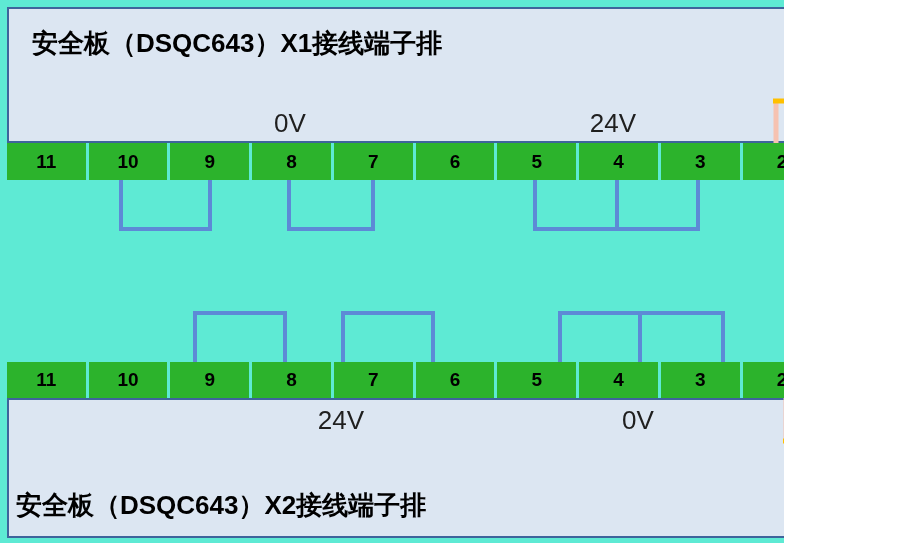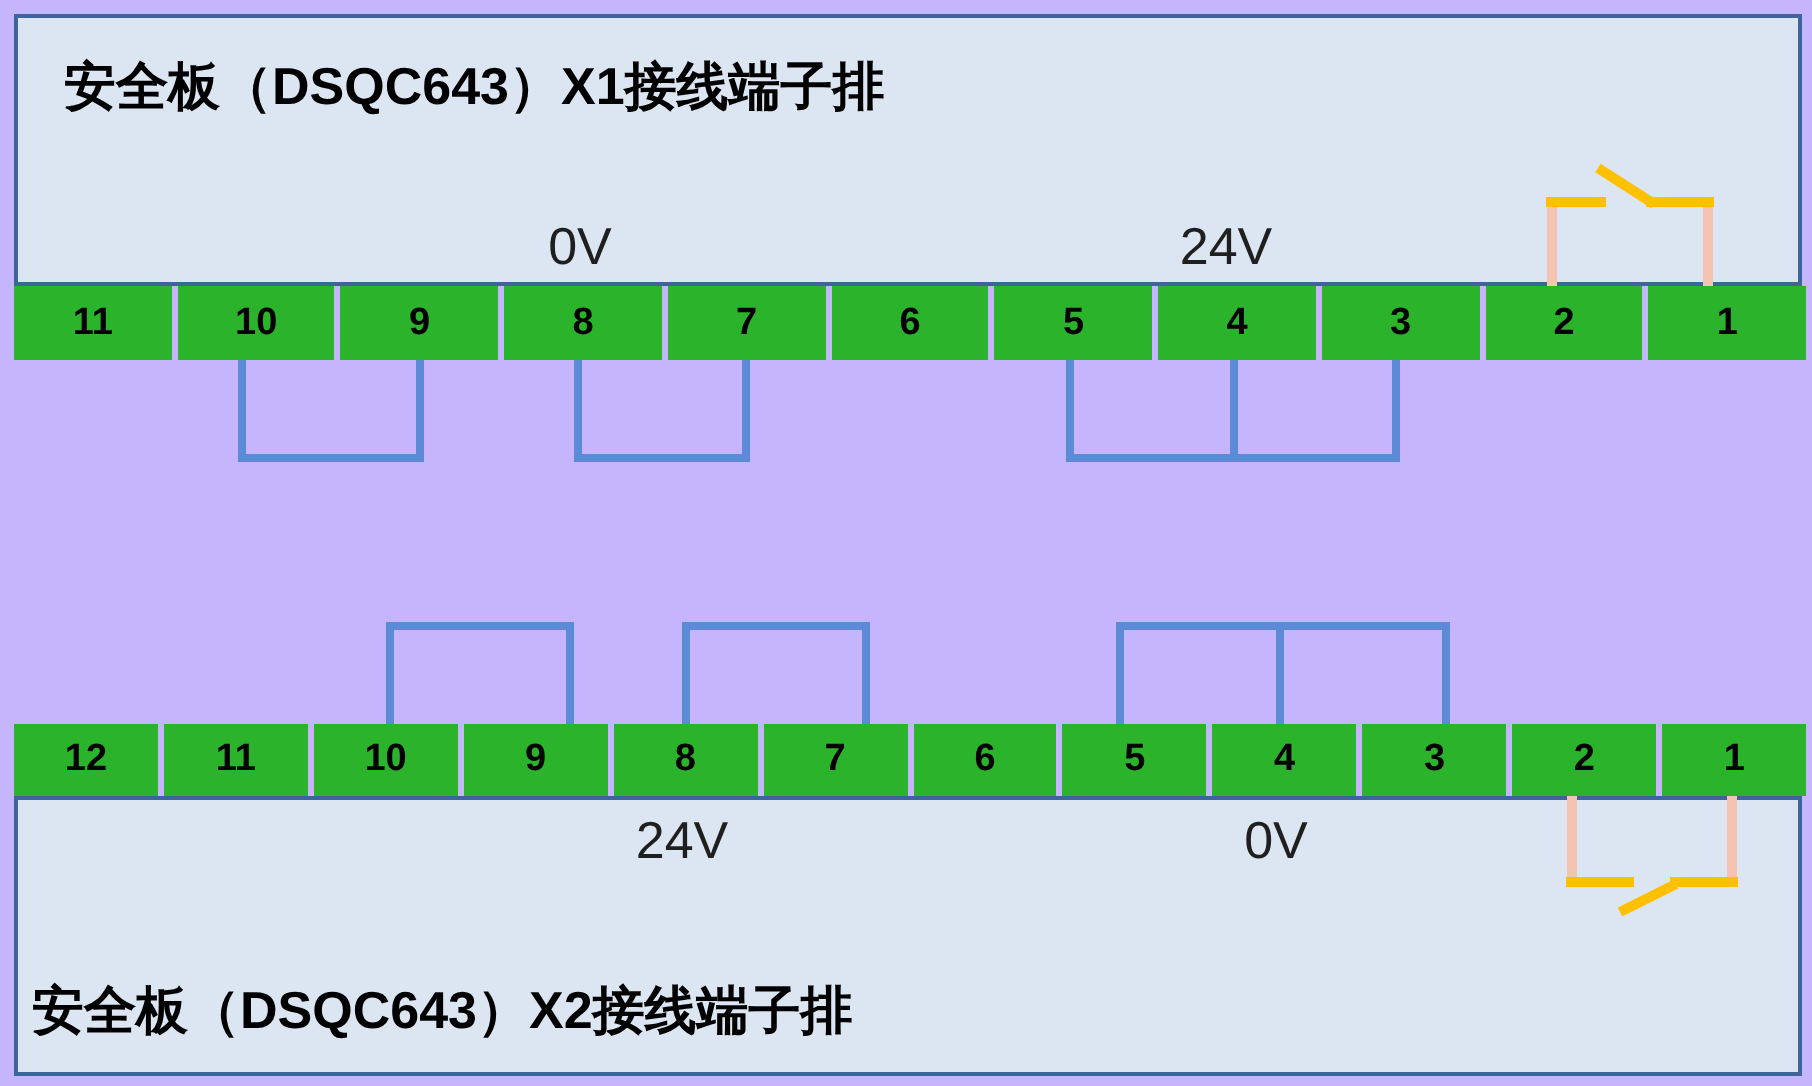--- a/index.html
+++ b/index.html
@@ -2,23 +2,23 @@
 <html style="--panel-fill: #dce6f2; --panel-border: #3e649c; --terminal-green: #2cb32c;"><head>
 <meta charset="utf-8">
 <style>
   * { box-sizing: border-box; margin: 0; padding: 0; }
   body {
     font-family: "Liberation Sans", "DejaVu Sans", sans-serif;
     background: #ffffff;
   }
   .canvas {
     position: relative;
-    width: 906px;
+    width: 784px;
     height: 543px;
-    background: #c4b5fd;
+    background: #5eead4;
     overflow: hidden;
   }
   .panel {
     position: absolute;
     background: var(--panel-fill, #dce6f2);
     border: 2px solid var(--panel-border, #3e649c);
   }
   #x1-panel { left: 7px; top: 7px;   width: 894px; height: 136px; }
   #x2-panel { left: 7px; top: 398px; width: 894px; height: 140px; padding-left: 32px; }
   .panel-title {
@@ -112,23 +112,20 @@
       <div class="cell">
         <span>2</span>
       </div>
       <div class="cell">
         <span>1</span>
       </div>
     </div>
 
   <div class="strip" id="x2-strip">
       <div class="cell">
-        <span>12</span>
-      </div>
-      <div class="cell">
         <span>11</span>
       </div>
       <div class="cell">
         <span>10</span>
       </div>
       <div class="cell">
         <span>9</span>
       </div>
       <div class="cell">
         <span>8</span>

